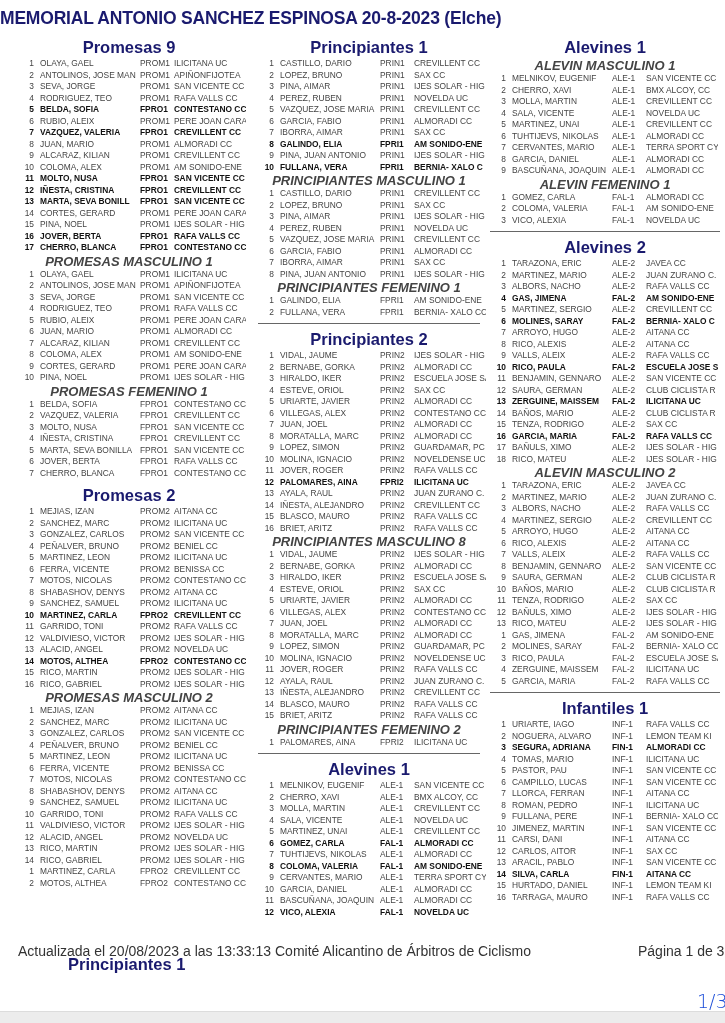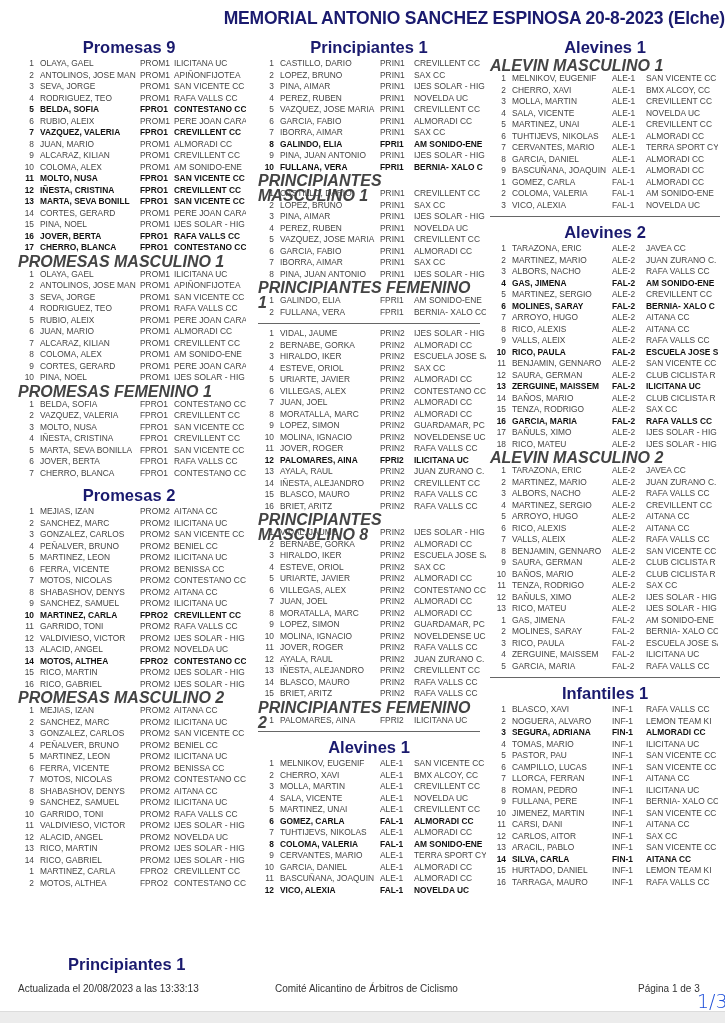--- a/index.html
+++ b/index.html
@@ -1,33 +1,33 @@
 <!DOCTYPE html>
 <html><head>
 <meta charset="utf-8">
 <style>
   html, body { margin:0; padding:0; background:#ffffff; }
   body { width:725px; height:1023px; position:relative; overflow:hidden; font-family:"Liberation Sans", sans-serif; color:#3a3a3a; }
-  .title { position:absolute; top:8px; left:0; width:725px; text-align:right; font-family:"Liberation Sans", sans-serif; font-weight:bold; font-size:17.5px; color:#1a1a6e; letter-spacing:-0.2px; }
+  .title { position:absolute; top:8px; left:0; width:725px; text-align:left; font-family:"Liberation Sans", sans-serif; font-weight:bold; font-size:17.5px; color:#1a1a6e; letter-spacing:-0.2px; }
   .col { position:absolute; top:36px; }
   #col0 { left:18px; width:222px; }
   #col1 { left:258px; width:222px; }
   #col2 { left:490px; width:230px; }
   .cat-title { text-align:center; font-weight:bold; font-size:16.5px; color:#1a1a6e; height:22px; line-height:22px; margin-bottom:0; }
-  .sub-title { text-align:left; font-weight:bold; font-style:italic; font-size:16px; color:#444; height:15px; line-height:15px; }
+  .sub-title { text-align:center; font-weight:bold; font-style:italic; font-size:13px; color:#444; height:15px; line-height:15px; }
   .row { display:flex; font-size:8.4px; height:11.5px; line-height:11.5px; white-space:nowrap; color:#444; }
   .row.bold { font-weight:bold; color:#111; }
   .row .pos { width:16px; text-align:right; padding-right:6px; flex:none; }
   .row .name { width:100px; overflow:hidden; flex:none; }
   .row .cat { width:34px; flex:none; }
   .row .club { width:72px; overflow:hidden; flex:none; }
   .sep { border-top:1px solid #666; margin:5px 0 4px 0; }
   .gap { height:5px; }
   .bottom-title { position:absolute; top:955px; left:68px; font-weight:bold; font-size:16.5px; color:#1a1a6e; }
-  .footer { position:absolute; top:983px; font-size:10px; color:#333; }
+  .footer { position:absolute; top:943px; font-size:14px; color:#333; }
   .footer.left { left:18px; }
   .footer.mid { left:275px; }
   .footer.right { left:638px; }
   .pagenum { position:absolute; top:990px; left:697px; font-size:19px; color:#1d4ed8; font-family:"DejaVu Sans", sans-serif; font-weight:300; }
   .bottom-bar { position:absolute; top:1011px; left:0; width:725px; height:12px; background:#ececec; border-top:1px solid #dcdcdc; }
 </style>
 </head>
 <body>
 
 <div class="title">MEMORIAL ANTONIO SANCHEZ ESPINOSA 20-8-2023 (Elche)</div>
@@ -554,20 +554,21 @@
       <span class="cat">FPRI1</span>
       <span class="club">AM SONIDO-ENE</span>
     </div>
     <div class="row">
       <span class="pos">2</span>
       <span class="name">FULLANA, VERA</span>
       <span class="cat">FPRI1</span>
       <span class="club">BERNIA- XALO CC</span>
     </div>
     <div class="sep"></div>
+    <div class="cat-title">Principiantes 2</div>
     <div class="row">
       <span class="pos">1</span>
       <span class="name">VIDAL, JAUME</span>
       <span class="cat">PRIN2</span>
       <span class="club">IJES SOLAR - HIG</span>
     </div>
     <div class="row">
       <span class="pos">2</span>
       <span class="name">BERNABE, GORKA</span>
       <span class="cat">PRIN2</span>
@@ -880,20 +881,21 @@
       <span class="name">GARCIA, DANIEL</span>
       <span class="cat">ALE-1</span>
       <span class="club">ALMORADI CC</span>
     </div>
     <div class="row">
       <span class="pos">9</span>
       <span class="name">BASCUÑANA, JOAQUIN</span>
       <span class="cat">ALE-1</span>
       <span class="club">ALMORADI CC</span>
     </div>
+    <div class="sub-title">ALEVIN FEMENINO 1</div>
     <div class="row">
       <span class="pos">1</span>
       <span class="name">GOMEZ, CARLA</span>
       <span class="cat">FAL-1</span>
       <span class="club">ALMORADI CC</span>
     </div>
     <div class="row">
       <span class="pos">2</span>
       <span class="name">COLOMA, VALERIA</span>
       <span class="cat">FAL-1</span>
@@ -1121,21 +1123,21 @@
     <div class="row">
       <span class="pos">5</span>
       <span class="name">GARCIA, MARIA</span>
       <span class="cat">FAL-2</span>
       <span class="club">RAFA VALLS CC</span>
     </div>
     <div class="sep"></div>
     <div class="cat-title">Infantiles 1</div>
     <div class="row">
       <span class="pos">1</span>
-      <span class="name">BLASCO, XAVI</span>
+      <span class="name">URIARTE, IAGO</span>
       <span class="cat">INF-1</span>
       <span class="club">RAFA VALLS CC</span>
     </div>
     <div class="row">
       <span class="pos">2</span>
       <span class="name">NOGUERA, ALVARO</span>
       <span class="cat">INF-1</span>
       <span class="club">LEMON TEAM KI</span>
     </div>
     <div class="row bold">

